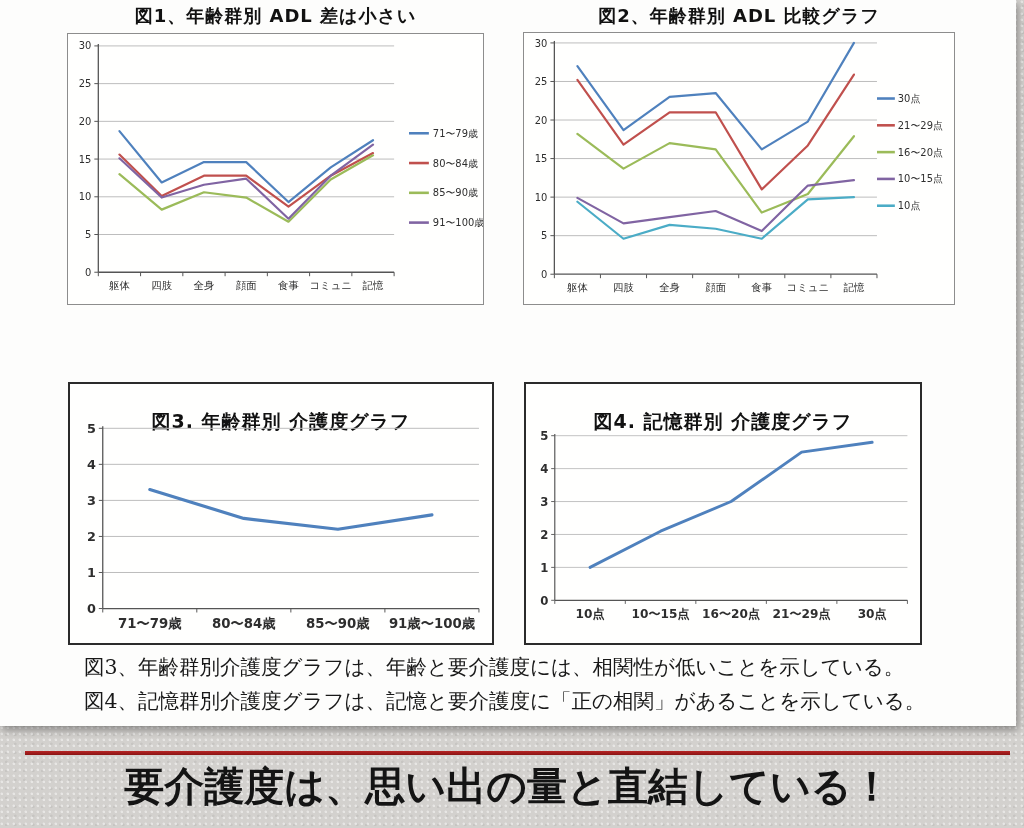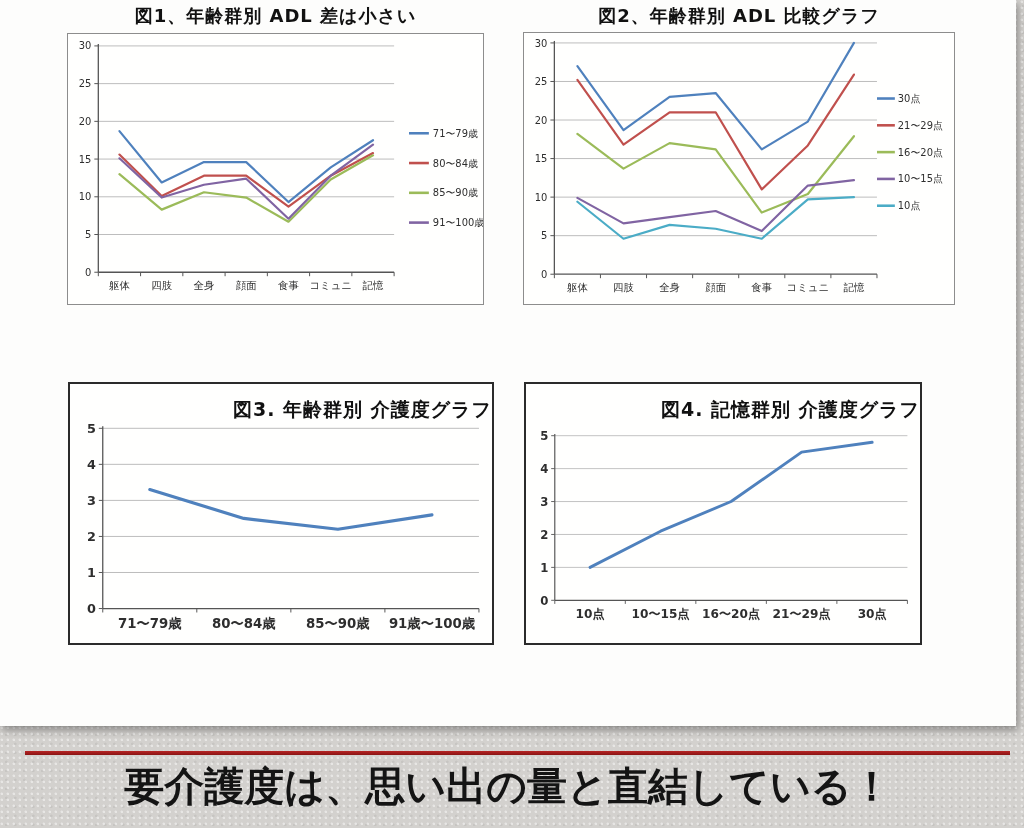--- a/index.html
+++ b/index.html
@@ -34,22 +34,22 @@
   #title1 { left: 523px; top: 4px; width: 432px; }
   .chart-box {
     position: absolute;
     background: #fffffe;
   }
   #box0 { left: 67px;  top: 33px;  width: 417px; height: 272px; border: 1px solid #8d8d8d; }
   #box1 { left: 523px; top: 32px;  width: 432px; height: 273px; border: 1px solid #8d8d8d; }
   #box2 { left: 68px;  top: 382px; width: 426px; height: 263px; border: 2px solid #2b2b2b; }
   #box3 { left: 524px; top: 382px; width: 398px; height: 263px; border: 2px solid #2b2b2b; }
   .inner-title {
-    position: absolute; left: 0; right: 0; top: 13px;
-    text-align: right;
+    position: absolute; left: 0; right: 0; top: 25px;
+    text-align: center;
     font-weight: bold;
     font-size: 19px;
     color: #111;
     letter-spacing: 1px;
   }
   svg.chart { position: absolute; left: 0; top: 0; width: 100%; height: 100%; }
   .caption-block {
     position: absolute;
     font-family: "DejaVu Serif", "Liberation Serif", serif;
     color: #181818;
@@ -256,18 +256,22 @@
         <line x1="424" y1="228" x2="424" y2="232" stroke="#555555" stroke-width="1"></line>
         <text x="71.2" y="248" text-anchor="middle" font-size="13.5" fill="#2e2e2e" font-family="&quot;DejaVu Sans&quot;, sans-serif" font-weight="bold">10点</text>
         <text x="149.6" y="248" text-anchor="middle" font-size="13.5" fill="#2e2e2e" font-family="&quot;DejaVu Sans&quot;, sans-serif" font-weight="bold">10〜15点</text>
         <text x="228" y="248" text-anchor="middle" font-size="13.5" fill="#2e2e2e" font-family="&quot;DejaVu Sans&quot;, sans-serif" font-weight="bold">16〜20点</text>
         <text x="306.4" y="248" text-anchor="middle" font-size="13.5" fill="#2e2e2e" font-family="&quot;DejaVu Sans&quot;, sans-serif" font-weight="bold">21〜29点</text>
         <text x="384.8" y="248" text-anchor="middle" font-size="13.5" fill="#2e2e2e" font-family="&quot;DejaVu Sans&quot;, sans-serif" font-weight="bold">30点</text>
         <polyline points="71.2,191.4 149.6,151.14 228,118.2 306.4,63.29999999999998 384.8,52.31999999999999" fill="none" stroke="#4f81bd" stroke-width="3.2" stroke-linejoin="round" stroke-linecap="round"></polyline>
       </svg>
   </div>
 
+  <div class="caption-block" id="captions-bottom">
+    <div>図3、年齢群別介護度グラフは、年齢と要介護度には、相関性が低いことを示している。</div>
+    <div>図4、記憶群別介護度グラフは、記憶と要介護度に「正の相関」があることを示している。</div>
+  </div>
 
 </div>
 
 <div class="red-rule"></div>
 
 <div class="banner">要介護度は、思い出の量と直結している！</div>
 
 </body></html>

